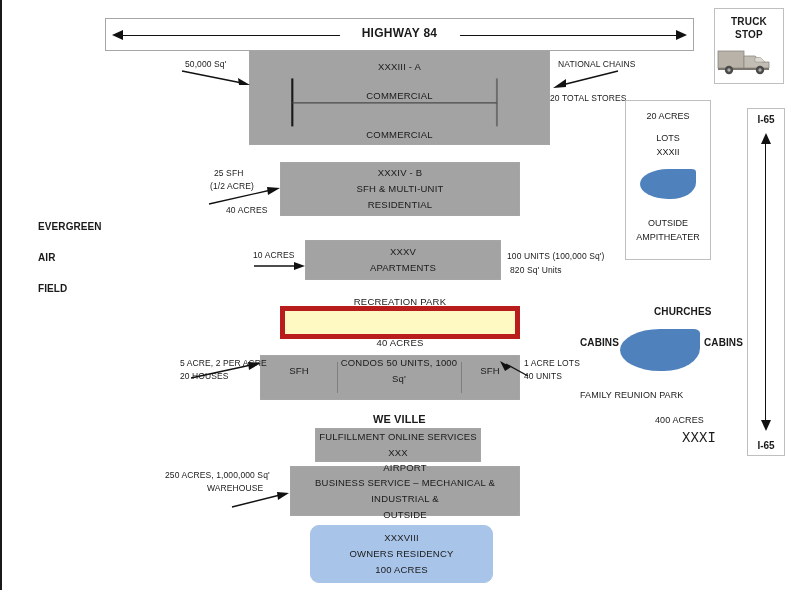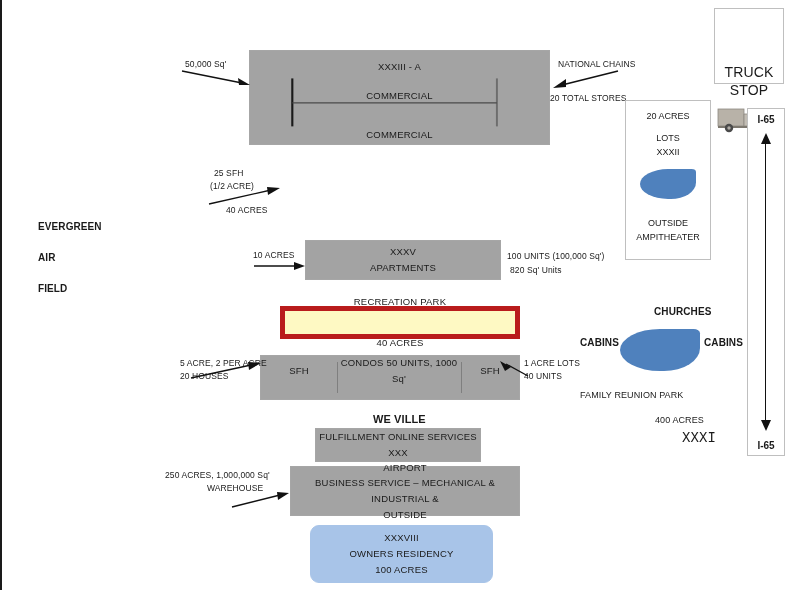--- a/index.html
+++ b/index.html
@@ -127,22 +127,22 @@
   #truck-stop-box {
     position: absolute;
     left: 712px; top: 8px;
     width: 70px; height: 76px;
     border: 1px solid #bfbfbf;
     background: #fff;
     box-sizing: border-box;
     text-align: center;
   }
   #truck-stop-label {
-    font-size: 14px; font-weight: normal; line-height: 1.3;
-    padding-top: 6px; letter-spacing: 0.2px; margin-top: 48px;
+    font-size: 10px; font-weight: bold; line-height: 1.3;
+    padding-top: 6px; letter-spacing: 0.2px;
   }
 
   
   #i65-box {
     position: absolute;
     left: 745px; top: 108px;
     width: 38px; height: 348px;
     border: 1px solid #bfbfbf;
     background: #fff;
     box-sizing: border-box;
@@ -186,20 +186,26 @@
     padding-bottom: 14px;
     box-sizing: border-box;
   }
   svg { display: block; overflow: visible; }
 </style>
 </head>
 <body>
 
 <div id="page">
 
+  <div id="highway-bar">
+    <div class="hline" style="left:14px; right:14px;"></div>
+    <div class="arrowhead arrow-left" style="left:6px; top:11px;"></div>
+    <div class="arrowhead arrow-right" style="right:6px; top:11px;"></div>
+    <div id="highway-label">HIGHWAY 84</div>
+  </div>
 
   <div id="truck-stop-box">
     <div id="truck-stop-label">
       <div>TRUCK</div>
       <div>STOP</div>
     </div>
     <div style="margin-top:3px;">
       <svg width="62" height="34" viewBox="0 0 62 34">
         <rect x="3" y="7" width="26" height="17" fill="#b8b2a8" stroke="#8d8880" stroke-width="0.8"></rect>
         <path d="M29 12 L40 12 L47 18 L54 18 L54 24 L29 24 Z" fill="#c2bdb4" stroke="#8d8880" stroke-width="0.8"></path>
@@ -244,20 +250,25 @@
     <polygon points="70,17 58,10 59,17" fill="#111"></polygon>
   </svg>
 
   <div class="lbl" style="left:556px; top:58px;">NATIONAL CHAINS</div>
   <svg style="position:absolute; left:548px; top:68px;" width="72" height="24">
     <line x1="68" y1="3" x2="12" y2="17" stroke="#111" stroke-width="1.3"></line>
     <polygon points="3,20 16,11 16,19" fill="#111"></polygon>
   </svg>
   <div class="lbl" style="left:548px; top:92px;">20 TOTAL STORES</div>
 
+  <div class="box" style="left:278px; top:162px; width:240px; height:54px;">
+    <div>XXXIV - B</div>
+    <div>SFH &amp; MULTI-UNIT</div>
+    <div>RESIDENTIAL</div>
+  </div>
   <div class="lbl" style="left:212px; top:167px;">25 SFH</div>
   <div class="lbl" style="left:208px; top:180px;">(1/2 ACRE)</div>
   <svg style="position:absolute; left:205px; top:184px;" width="76" height="24">
     <line x1="2" y1="20" x2="64" y2="6" stroke="#111" stroke-width="1.3"></line>
     <polygon points="73,4 60,3 61,11" fill="#111"></polygon>
   </svg>
   <div class="lbl" style="left:224px; top:204px;">40 ACRES</div>
 
   <div class="box" style="left:303px; top:240px; width:196px; height:40px;">
     <div>XXXV</div>

